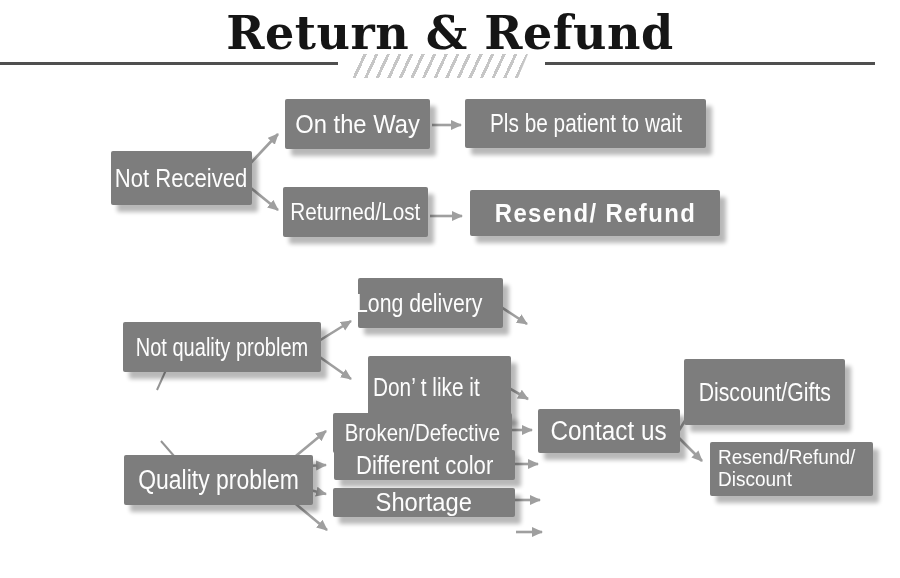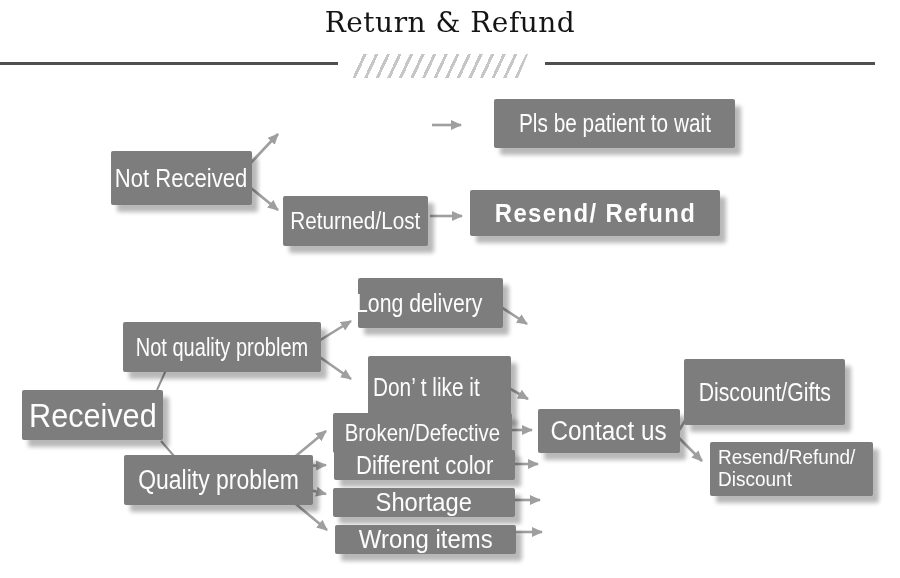--- a/index.html
+++ b/index.html
@@ -3,21 +3,21 @@
 <meta charset="utf-8">
 <style>
   html,body{margin:0;padding:0;background:#ffffff;}
   #screen{
     position:relative;width:900px;height:578px;background:#ffffff;overflow:hidden;
     font-family:"Liberation Sans",sans-serif;
   }
   
   .title{
     position:absolute;left:0;top:6px;width:900px;text-align:center;
-    font-family:"DejaVu Serif",serif;font-weight:400;font-size:28px;
+    font-family:"DejaVu Serif",serif;font-weight:700;font-size:46px;
     color:#151515;letter-spacing:.5px;margin:0;
   }
   .rule{position:absolute;height:3px;background:#4f4f4f;top:62px;}
   .rule-left{left:0;width:338px;}
   .rule-right{left:545px;width:330px;}
   .hatch{
     position:absolute;left:352px;top:54px;width:176px;height:24px;
     background:repeating-linear-gradient(115deg,#c6c6c6 0 3px,transparent 3px 10.5px);
     clip-path:polygon(10px 0,100% 0,calc(100% - 10px) 100%,0 100%);
   }
@@ -74,33 +74,33 @@
     </g>
     <g stroke="#949494" stroke-width="2" fill="none">
       <line x1="157" y1="390" x2="166" y2="370"></line>
       <line x1="161" y1="441" x2="174" y2="456"></line>
     </g>
   </svg>
 
   <div class="node" style="left:111px;top:151px;width:141px;height:54px">
     <span style="font-size:26px;transform:scaleX(.85)">Not Received</span>
   </div>
-  <div class="node" style="left:494px;top:99px;width:241px;height:49px">
+  <div class="node" style="left:285px;top:99px;width:145px;height:50px">
+    <span style="font-size:25px;transform:scaleX(.95)">On the Way</span>
+  </div>
+  <div class="node" style="left:465px;top:99px;width:241px;height:49px">
     <span style="font-size:26px;transform:scaleX(.8)">Pls be patient to wait</span>
   </div>
-  <div class="node" style="left:283px;top:196px;width:145px;height:50px">
+  <div class="node" style="left:283px;top:187px;width:145px;height:50px">
     <span style="font-size:23px;transform:scaleX(.9)">Returned/Lost</span>
   </div>
   <div class="node emph" style="left:470px;top:190px;width:250px;height:46px">
     <span style="font-size:26px;transform:scaleX(.92)">Resend/ Refund</span>
   </div>
 
-  <div class="node" style="left:22px;top:390px;width:141px;height:50px">
-    <span style="font-size:34px;transform:scaleX(.9)">Received</span>
-  </div>
   <div class="node" style="left:123px;top:322px;width:198px;height:50px">
     <span style="font-size:26px;transform:scaleX(.77)">Not quality problem</span>
   </div>
   <div class="node left" style="left:358px;top:278px;width:145px;height:50px">
     <span style="font-size:25px;transform:scaleX(.85);margin-left:-2px">Long delivery</span>
   </div>
   <div class="node left" style="left:368px;top:356px;width:143px;height:63px">
     <span style="font-size:26px;transform:scaleX(.8);margin-left:5px">Don’ t like it</span>
   </div>
   <div class="node" style="left:124px;top:455px;width:189px;height:50px">
@@ -108,23 +108,20 @@
   </div>
   <div class="node" style="left:333px;top:413px;width:179px;height:40px">
     <span style="font-size:24px;transform:scaleX(.85)">Broken/Defective</span>
   </div>
   <div class="node" style="left:334px;top:450px;width:181px;height:30px">
     <span style="font-size:26px;transform:scaleX(.85)">Different color</span>
   </div>
   <div class="node" style="left:333px;top:488px;width:182px;height:29px">
     <span style="font-size:25px;transform:scaleX(.95)">Shortage</span>
   </div>
-  <div class="node" style="left:335px;top:525px;width:181px;height:29px">
-    <span style="font-size:26px;transform:scaleX(.92)">Wrong items</span>
-  </div>
   <div class="node" style="left:538px;top:409px;width:142px;height:44px">
     <span style="font-size:27px;transform:scaleX(.9)">Contact us</span>
   </div>
   <div class="node" style="left:684px;top:359px;width:161px;height:66px">
     <span style="font-size:25px;transform:scaleX(.85)">Discount/Gifts</span>
   </div>
   <div class="node left twoline" style="left:710px;top:442px;width:163px;height:54px">
     <span style="font-size:20px;transform:scaleX(.95);margin-left:8px">Resend/Refund/
 Discount</span>
   </div>

